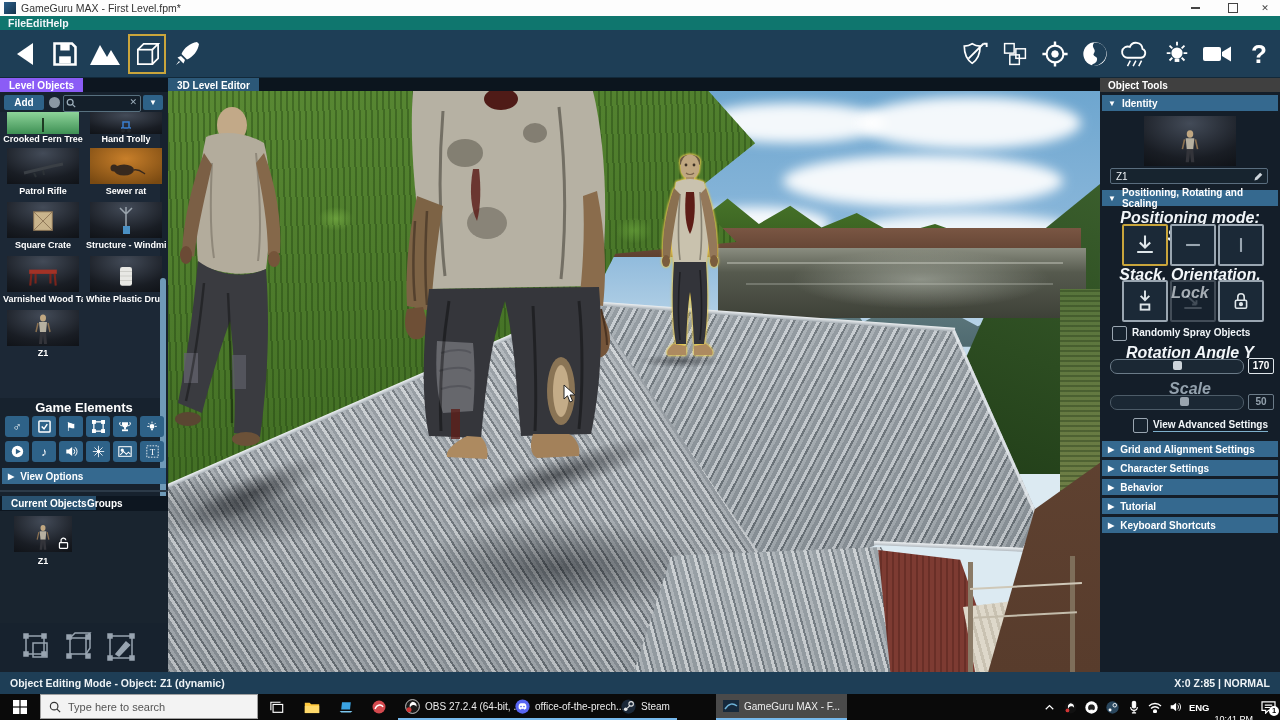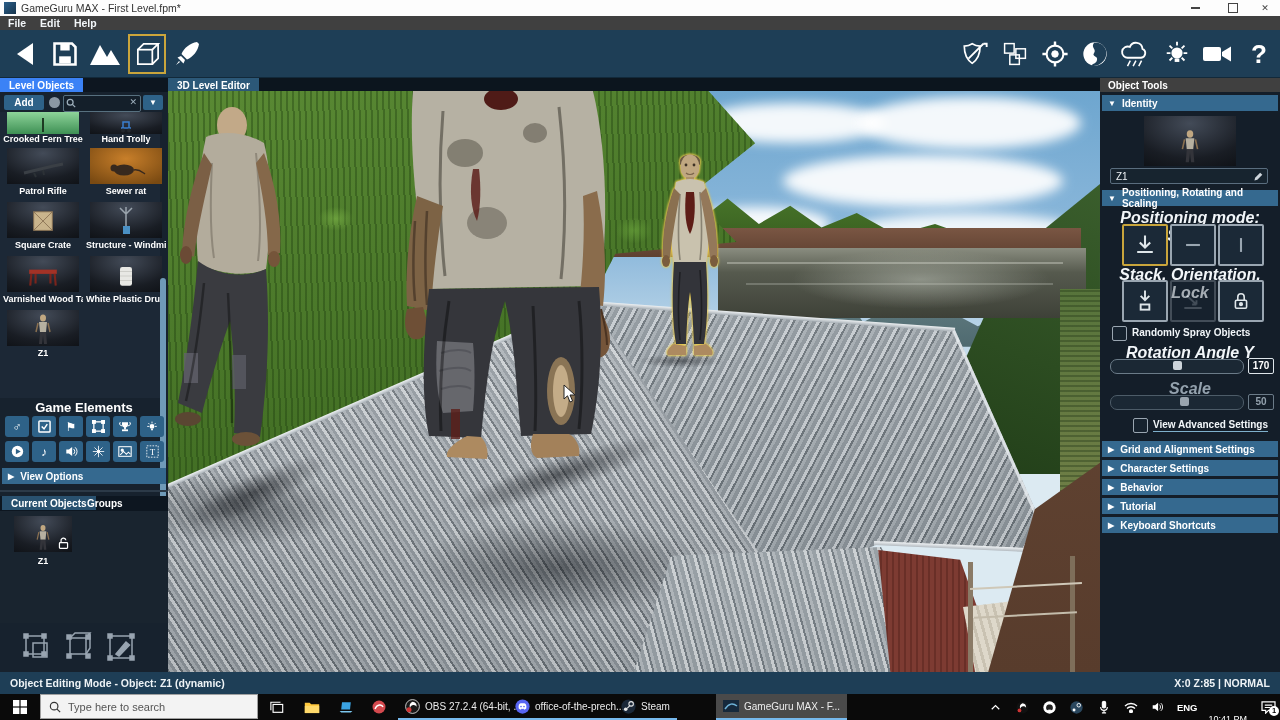--- a/index.html
+++ b/index.html
@@ -2,29 +2,29 @@
 <html><head>
 <meta charset="utf-8">
 <style>
   html,body{margin:0;padding:0;background:#000;}
   #app{position:relative;width:1280px;height:720px;overflow:hidden;font-family:"Liberation Sans",sans-serif;background:#1e3e56;}
   .abs{position:absolute;}
   
   #titlebar{left:0;top:0;width:1280px;height:16px;background:#fdfdfd;}
   .capbtn{top:0;height:16px;width:30px;display:flex;align-items:center;justify-content:center;color:#444;font-size:9px;}
   
-  #menubar{left:0;top:16px;width:1280px;height:14px;background:#404040;display:flex;align-items:center;gap:14px;padding-left:8px;box-sizing:border-box;}
+  #menubar{left:0;top:16px;width:1280px;height:14px;background:#0f766e;display:flex;align-items:center;gap:0;padding-left:8px;box-sizing:border-box;}
   .menuitem{color:#f2f6f9;font-size:10.5px;font-weight:bold;}
   #toolbar{left:0;top:30px;width:1280px;height:48px;background:#1e3e56;border-bottom:1px solid #12293a;box-sizing:border-box;}
   .tbtn{position:absolute;top:4px;width:38px;height:40px;display:flex;align-items:center;justify-content:center;}
   .tbtn.sel{border:2px solid #c9a53c;width:34px;height:36px;}
   
   #leftpanel{left:0;top:78px;width:168px;height:594px;background:#17222e;}
   .ptabstrip{left:0;top:0;width:168px;height:14px;background:#0d1620;}
-  .ptab{position:absolute;left:0;top:0;height:14px;padding:0 9px;background:#3b82f6;color:#fff;font-size:10px;font-weight:bold;display:flex;align-items:center;}
+  .ptab{position:absolute;left:0;top:0;height:14px;padding:0 9px;background:#8b5cf6;color:#fff;font-size:10px;font-weight:bold;display:flex;align-items:center;}
   .sbtn{background:#2e6288;border-radius:2px;color:#fff;font-size:10px;font-weight:bold;display:flex;align-items:center;justify-content:center;}
   .thumb{position:absolute;width:72px;background:radial-gradient(90% 100% at 50% 15%,#434b58 0%,#191d24 70%,#101318 100%);display:flex;align-items:flex-end;justify-content:center;overflow:hidden;}
   .ilabel{position:absolute;width:80px;text-align:center;color:#fff;font-size:9px;font-weight:bold;white-space:nowrap;overflow:hidden;}
   .gebtn{width:24px;height:21px;background:#2e6288;border-radius:3px;display:flex;align-items:center;justify-content:center;color:#fff;font-size:12px;}
   .sech{height:16px;background:#35698f;color:#fff;font-weight:bold;font-size:10px;display:flex;align-items:center;gap:6px;padding:0 6px;}
   .arr{font-size:8px;color:#fff;}
   
   #rightpanel{left:1100px;top:78px;width:180px;height:594px;background:#141e29;}
   .pbtn{position:absolute;width:42px;height:38px;border:2px solid #9aa6b1;border-radius:2px;display:flex;align-items:center;justify-content:center;background:#1b2937;}
   .pbtn.sel{border-color:#c9a53c;}
@@ -655,21 +655,21 @@
         </svg>
     <span>Steam</span>
   </div>
   <div class="tapp" style="left:716px;background:#4a4a4a;">
     <svg width="16" height="12" viewBox="0 0 16 12">
           <rect width="16" height="12" fill="#16293c"></rect>
           <path d="M2 9 C6 3 10 3 14 6" stroke="#6fb3d8" stroke-width="1.5" fill="none"></path>
         </svg>
     <span>GameGuru MAX - F...</span>
   </div>
-  <div class="abs" style="right:2px;top:0;height:26px;display:flex;align-items:center;gap:11px;">
+  <div class="abs" style="right:2px;top:0;height:26px;display:flex;align-items:center;gap:5px;">
     <span class="trayico">
           <svg width="9" height="6" viewBox="0 0 12 8" fill="none" stroke="#fff" stroke-width="1.6">
             <path d="M1 7 L6 2 L11 7"></path>
           </svg>
         </span>
     <span class="trayico">
           <svg width="13" height="13" viewBox="0 0 18 18">
             <circle cx="9" cy="9" r="8.3" fill="#111"></circle>
             <path d="M9 3.2 a5.8 5.8 0 0 1 5 6 a4.4 4.4 0 0 0 -8 1.6 a5.8 5.8 0 0 1 3 -7.6" fill="#fff"></path>
             <circle cx="4.8" cy="13" r="2.6" fill="#d03434"></circle>

